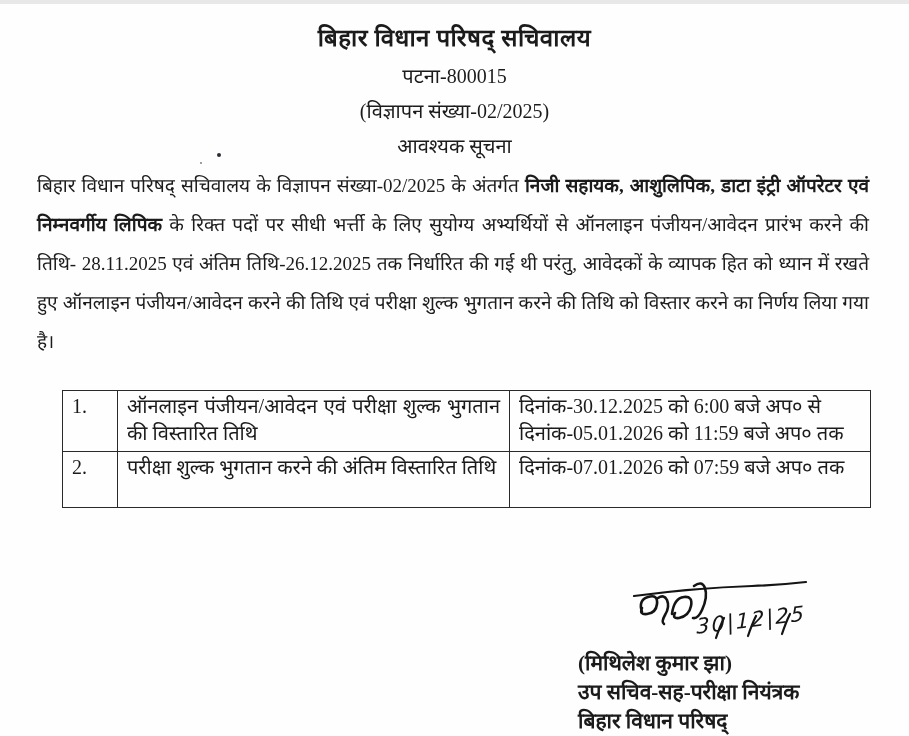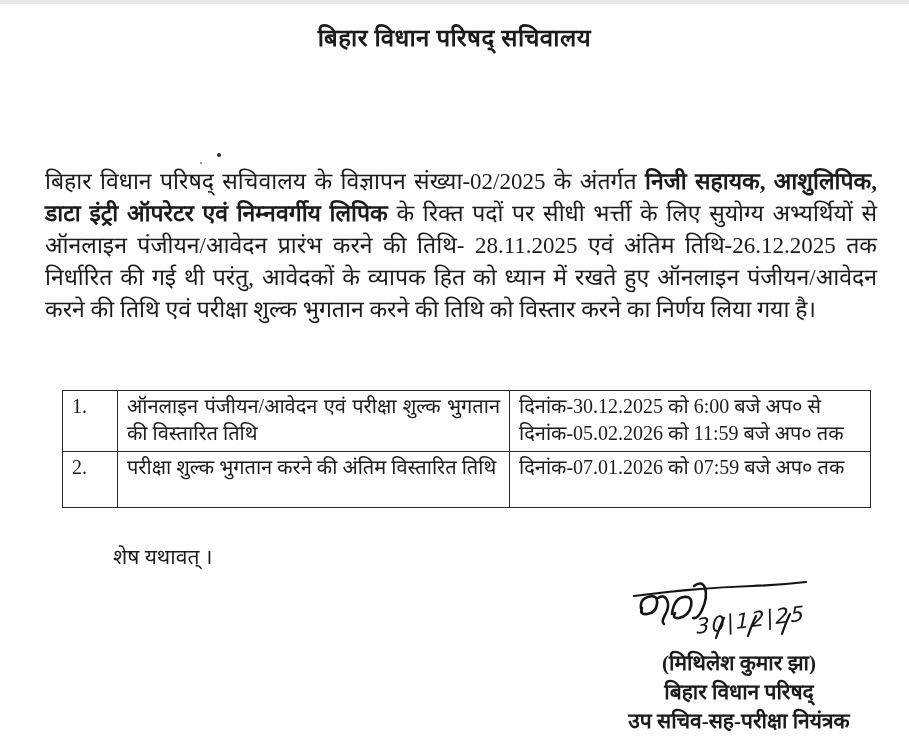--- a/index.html
+++ b/index.html
@@ -27,24 +27,24 @@
     letter-spacing: 0.5px;
     margin-bottom: 9px;
   }
   .header .line {
     font-size: 20px;
     margin-bottom: 8px;
   }
   
   .para1 {
     position: absolute;
-    top: 162px; left: 45px;
+    top: 162px; left: 37px;
     width: 832px;
-    font-size: 23px;
-    line-height: 32px;
+    font-size: 19px;
+    line-height: 39px;
     text-align: justify;
   }
   .para1 .bold { font-weight: bold; }
   .para2 {
     position: absolute;
     top: 339px; left: 45px;
     width: 832px;
     font-size: 21px;
     line-height: 30px;
   }
@@ -86,65 +86,66 @@
     font-family: "DejaVu Sans", sans-serif;
     font-style: italic;
     transform: rotate(-7deg) skewX(-6deg);
     letter-spacing: 2px;
     color: #161616;
   }
   .sign-block {
     position: absolute;
     top: 645px; left: 578px;
     width: 322px;
-    text-align: center;
     font-size: 21px;
     font-weight: 600;
     line-height: 29px;
   }
   
   .dot {
     position: absolute;
     background: #2c2c38;
     border-radius: 50%;
   }
   .dot-a { top: 149px; left: 217px; width: 4px; height: 4px; }
   .dot-b { top: 158px; left: 200px; width: 2px; height: 2px; opacity: .6; }
 </style>
 </head>
 <body>
 
 <div class="page">
 
   <div class="header">
     <div class="title">बिहार विधान परिषद् सचिवालय</div>
+    <div class="line">पटना-800015</div>
+    <div class="line">(विज्ञापन संख्या-02/2025)</div>
+    <div class="line">आवश्यक सूचना</div>
   </div>
 
   <div class="dot dot-a"></div>
   <div class="dot dot-b"></div>
 
   <div class="para1"><span>बिहार विधान परिषद् सचिवालय के विज्ञापन संख्या-02/2025 के अंतर्गत </span><span class="bold">निजी सहायक, आशुलिपिक, डाटा इंट्री ऑपरेटर एवं निम्नवर्गीय लिपिक</span><span> के रिक्त पदों पर सीधी भर्त्ती के लिए सुयोग्य अभ्यर्थियों से ऑनलाइन पंजीयन/आवेदन प्रारंभ करने की तिथि- 28.11.2025 एवं अंतिम तिथि-26.12.2025 तक निर्धारित की गई थी परंतु, आवेदकों के व्यापक हित को ध्यान में रखते हुए ऑनलाइन पंजीयन/आवेदन करने की तिथि एवं परीक्षा शुल्क भुगतान करने की तिथि को विस्तार करने का निर्णय लिया गया है।</span></div>
 
 
   <table class="date-table">
     <tbody>
       <tr class="r1">
         <td class="col-sno">1.</td>
         <td class="col-desc">ऑनलाइन पंजीयन/आवेदन एवं परीक्षा शुल्क भुगतान की विस्तारित तिथि</td>
-        <td class="col-date">दिनांक-30.12.2025 को 6:00 बजे अप० से दिनांक-05.02.2026 को 11:59 बजे अप० तक</td>
+        <td class="col-date">दिनांक-30.12.2025 को 6:00 बजे अप० से दिनांक-05.01.2026 को 11:59 बजे अप० तक</td>
       </tr>
       <tr class="r2">
         <td class="col-sno">2.</td>
         <td class="col-desc">परीक्षा शुल्क भुगतान करने की  अंतिम विस्तारित तिथि</td>
         <td class="col-date">दिनांक-07.01.2026 को 07:59 बजे अप० तक</td>
       </tr>
     </tbody>
   </table>
 
-  <div class="rest-note">शेष यथावत् ।</div>
 
   <div class="sign-area">
     <svg width="200" height="80" viewBox="0 0 200 80">
       <g fill="none" stroke="#141414" stroke-width="2.6" stroke-linecap="round">
 
         <path d="M22,40 q-4,-12 6,-15 q10,-3 9,7 q-1,9 -10,10 q-8,1 -5,-6"></path>
         <path d="M38,26 q6,-4 9,2 q3,7 -2,15 q-4,7 -1,9"></path>
         <path d="M52,42 q2,-16 12,-17 q9,-1 7,9 q-2,10 -12,12 q-7,1 -4,-5"></path>
         <path d="M74,14 q8,-6 11,2 q3,9 -3,22 q-4,9 -9,8"></path>
 
@@ -153,17 +154,17 @@
         <path d="M96,66 q4,-12 8,-20" stroke-width="2.2"></path>
         <path d="M128,64 q4,-12 8,-20" stroke-width="2.2"></path>
         <path d="M162,62 q4,-12 8,-20" stroke-width="2.2"></path>
       </g>
     </svg>
     <div class="sign-date">30|12|25</div>
   </div>
 
   <div class="sign-block">
     <div>(मिथिलेश कुमार झा)</div>
+    <div>उप सचिव-सह-परीक्षा नियंत्रक</div>
     <div>बिहार विधान परिषद्</div>
-    <div>उप सचिव-सह-परीक्षा नियंत्रक</div>
   </div>
 
 </div>
 
 </body></html>

